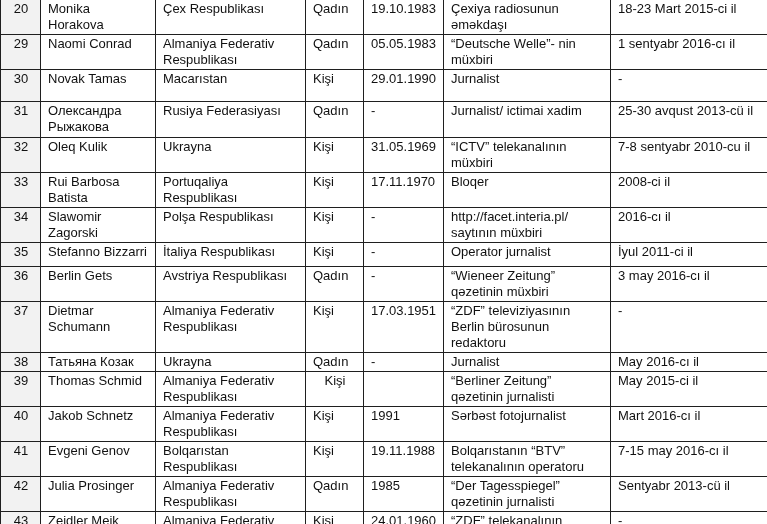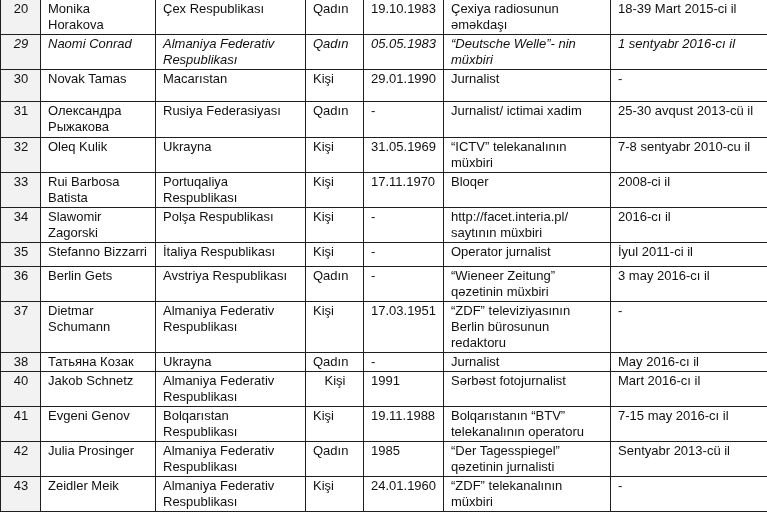--- a/index.html
+++ b/index.html
@@ -37,21 +37,21 @@
     text-align: center;
     vertical-align: middle;
     background: #f2f2f2;
     padding: 1px 2px;
   }
   td.period {
     padding-right: 16px;
   }
   
   tbody tr:nth-child(1)  { height: 33px; }
-  tbody tr:nth-child(2)  { height: 24px; font-style: italic; }
+  tbody tr:nth-child(2)  { height: 24px; }
   tbody tr:nth-child(3)  { height: 32px; margin-left: 48px; }
   tbody tr:nth-child(4)  { height: 36px; }
   tbody tr:nth-child(5)  { height: 33px; }
   tbody tr:nth-child(6)  { height: 31px; }
   tbody tr:nth-child(7)  { height: 32px; }
   tbody tr:nth-child(8)  { height: 24px; }
   tbody tr:nth-child(9)  { height: 31px; }
   tbody tr:nth-child(10) { height: 49px; }
   tbody tr:nth-child(11) { height: 17px; border-radius: 8px; }
   tbody tr:nth-child(12) { height: 33px; }
@@ -77,21 +77,21 @@
       <col style="width:157px">
     </colgroup>
     <tbody id="table-body">
         <tr>
           <td class="num">20</td>
           <td>Monika Horakova</td>
           <td>Çex Respublikası</td>
           <td>Qadın</td>
           <td>19.10.1983</td>
           <td>Çexiya radiosunun əməkdaşı</td>
-          <td class="period">18-39 Mart 2015-ci il</td>
+          <td class="period">18-23 Mart 2015-ci il</td>
         </tr>
         <tr>
           <td class="num">29</td>
           <td>Naomi Conrad</td>
           <td>Almaniya Federativ Respublikası</td>
           <td>Qadın</td>
           <td>05.05.1983</td>
           <td>“Deutsche Welle”- nin müxbiri</td>
           <td class="period">1 sentyabr 2016-cı il</td>
         </tr>
@@ -168,20 +168,29 @@
           <td class="period">-</td>
         </tr>
         <tr>
           <td class="num">38</td>
           <td>Татьяна Козак</td>
           <td>Ukrayna</td>
           <td>Qadın</td>
           <td>-</td>
           <td>Jurnalist</td>
           <td class="period">May 2016-cı il</td>
+        </tr>
+        <tr>
+          <td class="num">39</td>
+          <td>Thomas Schmid</td>
+          <td>Almaniya Federativ Respublikası</td>
+          <td>Kişi</td>
+          <td></td>
+          <td>“Berliner Zeitung” qəzetinin jurnalisti</td>
+          <td class="period">May 2015-ci il</td>
         </tr>
         <tr>
           <td class="num">40</td>
           <td>Jakob Schnetz</td>
           <td>Almaniya Federativ Respublikası</td>
           <td>Kişi</td>
           <td>1991</td>
           <td>Sərbəst fotojurnalist</td>
           <td class="period">Mart 2016-cı il</td>
         </tr>

